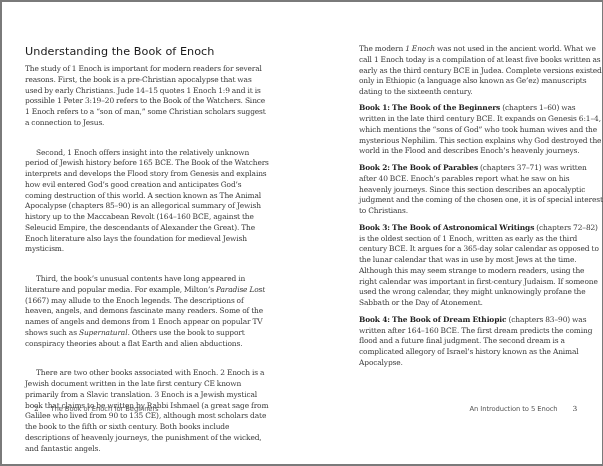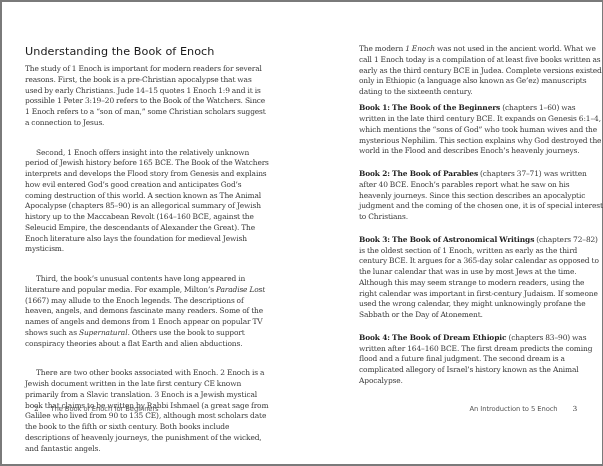--- a/index.html
+++ b/index.html
@@ -44,21 +44,21 @@
       font-family: "DejaVu Serif", serif;
       font-size: 7.45px;
       line-height: 10.75px;
       color: #3a3a3a;
       margin: 0;
       text-align: left;
       letter-spacing: -0.12px;
       word-spacing: -0.2px;
     }
     p.indent { text-indent: 11px; margin-top: 19px; }
-    p.book { margin-top: 12px; }
+    p.book { margin-top: 6px; }
     p.first-book { margin-top: 5.5px; }
     b { color: #1f1f1f; font-weight: bold; }
     .footer {
       position: absolute;
       top: 403px;
       font-family: "DejaVu Sans", sans-serif;
       font-size: 6.8px;
       color: #555;
       letter-spacing: -0.1px;
     }

